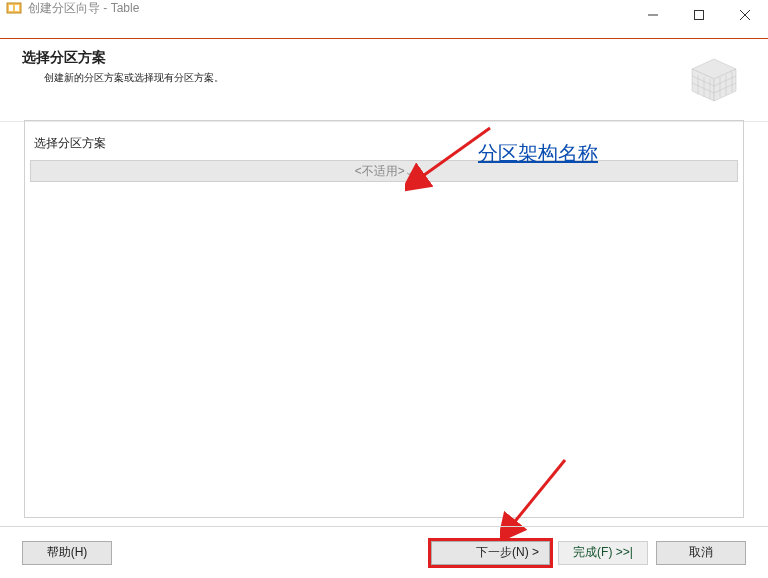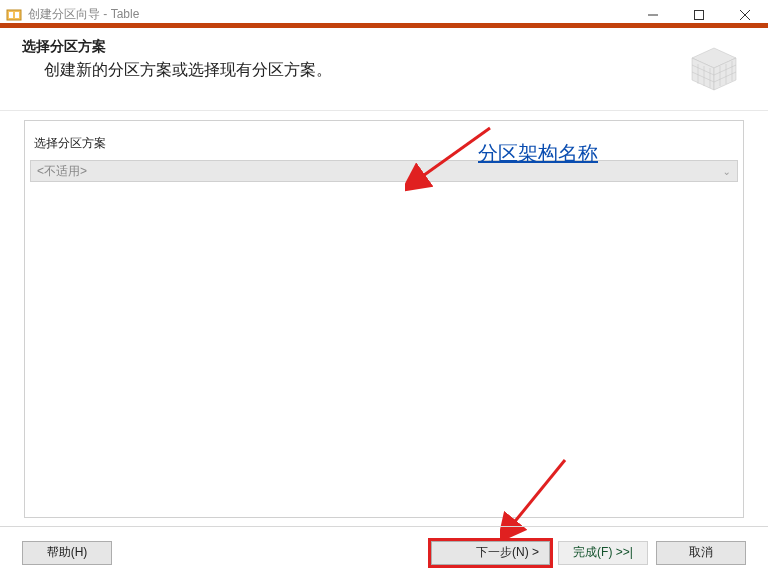--- a/index.html
+++ b/index.html
@@ -1,39 +1,39 @@
 <!DOCTYPE html>
 <html><head>
   <meta charset="utf-8">
   <style>
     * { box-sizing: border-box; margin: 0; padding: 0; font-family: "Microsoft YaHei", "SimSun", sans-serif; }
     body { width: 768px; height: 578px; background: #fff; position: relative; overflow: hidden; }
 
-    .titlebar { height: 28px; background: #fff; border-bottom: 5px solid #c2410c; display: flex; align-items: flex-end; padding-left: 6px; }
+    .titlebar { height: 39px; background: #fff; border-bottom: 1px solid #c2410c; display: flex; align-items: flex-start; padding-left: 6px; }
     .titlebar .icon-slot { width: 16px; height: 16px; margin-right: 6px; display: inline-block; }
     .titlebar .title { font-size: 12px; color: #888; flex: 1; }
     .titlebar .win-controls { display: flex; height: 100%; }
     .titlebar .win-btn { width: 46px; height: 30px; display: flex; align-items: center; justify-content: center; color: #555; font-size: 14px; cursor: pointer; }
 
     .header { padding: 10px 22px 16px 22px; border-bottom: 1px solid #e8e8e8; display: flex; align-items: flex-start; position: relative; }
     .header .text { flex: 1; }
     .header h1 { font-size: 14px; font-weight: bold; color: #222; margin-bottom: 4px; }
-    .header p { font-size: 16px; color: #222; margin-left: 22px; }
+    .header p { font-size: 10px; color: #222; margin-left: 22px; }
     .header .cube { width: 64px; height: 56px; }
 
     .content { position: absolute; left: 24px; right: 24px; top: 120px; bottom: 60px; border: 1px solid #d0d0d0; }
     .fieldset-label { position: absolute; left: 30px; top: 135px; background: transparent; padding: 0 4px; font-size: 12px; color: #222; }
     .group { position: absolute; left: 30px; top: 160px; right: 30px; }
     .row { display: flex; align-items: center; margin-bottom: 40px; }
     .radio-wrap { width: 222px; display: flex; align-items: center; font-size: 12px; color: #222; }
     .radio-wrap.disabled { color: #a0a0a0; }
     .radio-wrap input[type="radio"] { margin-right: 8px; width: 13px; height: 13px; }
     .row .field { flex: 1; }
     .text-input { width: 100%; height: 22px; border: 1px solid #7a7a7a; font-family: "SimSun", monospace; font-size: 12px; padding: 2px 4px; }
-    .select-like { width: 100%; height: 22px; background: #e8e8e8; border: 1px solid #d0d0d0; font-size: 12px; color: #888; padding: 2px 6px; display: flex; align-items: center; justify-content: space-between; }
+    .select-like { width: 100%; height: 22px; background: #e8e8e8; border: 1px solid #d0d0d0; font-size: 12px; color: #888; padding: 2px 6px; display: flex; align-items: center; justify-content: center; }
     .select-like .chev { color: #a0a0a0; font-size: 10px; }
 
     .highlight-red { outline: 3px solid #e02020; outline-offset: -1px; }
 
     .annotation { position: absolute; left: 478px; top: 140px; color: #0a4db0; font-size: 20px; font-weight: normal; text-decoration: underline; }
     .arrow1 { position: absolute; left: 405px; top: 113px; pointer-events: none; }
     .arrow2 { position: absolute; left: 500px; top: 450px; pointer-events: none; }
 
     .footer { position: absolute; left: 0; right: 0; bottom: 0; height: 52px; border-top: 1px solid #d8d8d8; display: flex; align-items: center; padding: 0 22px; }
     .footer .spacer { flex: 1; }

